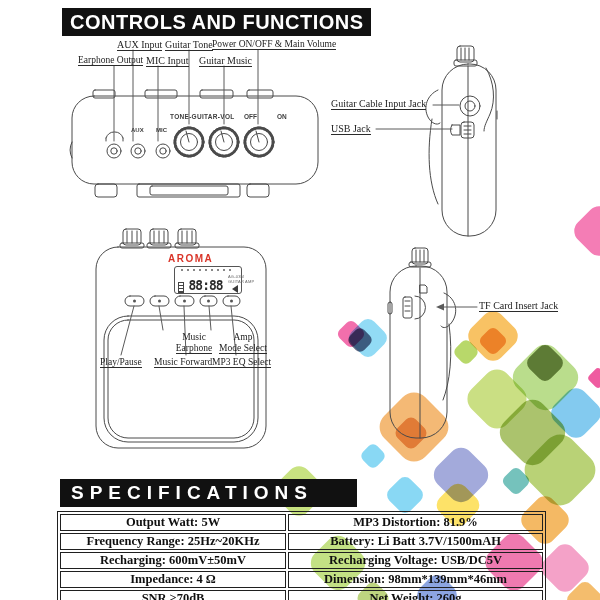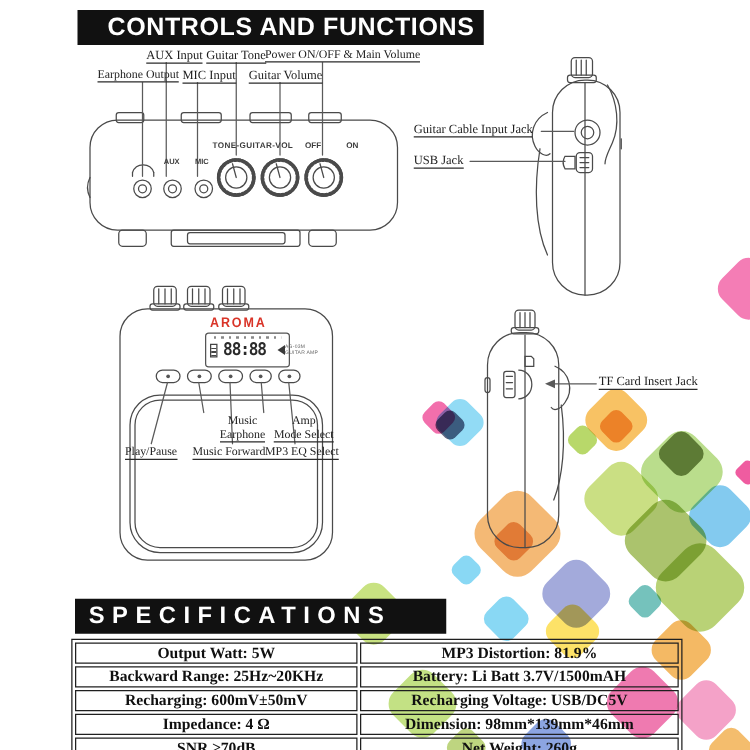--- a/index.html
+++ b/index.html
@@ -6,36 +6,36 @@
   .canvas{position:relative;width:600px;height:600px;background:#fff;overflow:hidden;
           font-family:"Liberation Serif",serif;}
   
   .decor{position:absolute;inset:0;z-index:1;}
   .diamond{position:absolute;transform:rotate(45deg);mix-blend-mode:multiply;}
   
   .lineart{position:absolute;left:0;top:0;z-index:2;}
   
   .hdr{position:absolute;z-index:3;background:#111;color:#fff;
        font-family:"Liberation Sans",sans-serif;font-weight:bold;display:flex;align-items:center;}
-  .hdr1{left:62px;top:8px;width:301px;height:28px;font-size:20px;letter-spacing:.5px;padding-left:24px;}
+  .hdr1{left:62px;top:8px;width:301px;height:28px;font-size:20px;letter-spacing:.5px;padding-left:8px;}
   .hdr2{left:60px;top:479px;width:286px;height:28px;font-size:19px;letter-spacing:6px;padding-left:11px;}
   
   .lbl{position:absolute;z-index:4;font-family:"Liberation Serif",serif;font-size:10px;
        color:#1d1d1d;white-space:nowrap;line-height:11px;}
   .u{border-bottom:1px solid #2b2b2b;padding-bottom:0;}
   .lbl.small{font-size:9.5px;}
   .tiny{position:absolute;z-index:4;font-family:"Liberation Sans",sans-serif;font-weight:bold;
         color:#3c3c3c;white-space:nowrap;}
   .two{text-align:center;white-space:normal;margin-left:27px;}
   
   .brand{position:absolute;z-index:4;left:168px;top:253px;width:44px;text-align:center;
          font-family:"Liberation Sans",sans-serif;font-weight:bold;font-size:10px;
          letter-spacing:1.5px;color:#d93428;transform:scaleY(1.1);}
-  .lcd{position:absolute;z-index:4;left:164px;top:266px;width:66px;height:26px;border:1px solid #555;
-       border-radius:3px;display:flex;align-items:center;justify-content:center;gap:3px;background:rgba(255,255,255,.6);}
+  .lcd{position:absolute;z-index:4;left:174px;top:266px;width:66px;height:26px;border:1px solid #555;
+       border-radius:3px;display:flex;align-items:flex-end;justify-content:center;gap:3px;background:rgba(255,255,255,.6);}
   .lcd-ticks{position:absolute;top:2px;left:6px;right:6px;height:2px;
              background:repeating-linear-gradient(90deg,#888 0 2px,transparent 2px 6px);}
   .lcd-batt{width:4px;height:9px;border:1px solid #444;
             background:repeating-linear-gradient(0deg,#444 0 1px,transparent 1px 3px);}
   .lcd-digits{font-family:"DejaVu Sans Mono",monospace;font-weight:bold;font-size:14px;
               letter-spacing:-1px;color:#2a2a2a;transform:scaleX(.92);}
   .lcd-speaker{width:0;height:0;border:4px solid transparent;border-right:6px solid #3a3a3a;}
   .model{position:absolute;z-index:4;left:228px;top:274px;font-family:"Liberation Sans",sans-serif;
          font-size:4px;line-height:5px;color:#666;letter-spacing:.2px;}
   
@@ -237,21 +237,21 @@
   </div>
   <div class="hdr hdr2">
     <span>SPECIFICATIONS</span>
   </div>
 
   <div class="lbl" style="left:117px;top:39px;text-align:center;"><span class="u">AUX Input</span></div>
   <div class="lbl" style="left:165px;top:39px;"><span class="u">Guitar Tone</span></div>
   <div class="lbl small" style="left:212px;top:39px;"><span class="u">Power ON/OFF &amp; Main Volume</span></div>
   <div class="lbl small" style="left:78px;top:55px;"><span class="u">Earphone Output</span></div>
   <div class="lbl" style="left:146px;top:55px;"><span class="u">MIC Input</span></div>
-  <div class="lbl" style="left:199px;top:55px;"><span class="u">Guitar Volume</span></div>
+  <div class="lbl" style="left:199px;top:55px;"><span class="u">Guitar Music</span></div>
 
   <div class="tiny" style="left:131px;top:127px;font-size:6px;">AUX</div>
   <div class="tiny" style="left:156px;top:127px;font-size:6px;">MIC</div>
   <div class="tiny" style="left:170px;top:113px;font-size:6.5px;letter-spacing:.3px;">TONE-GUITAR-VOL</div>
   <div class="tiny" style="left:244px;top:113px;font-size:6.5px;">OFF</div>
   <div class="tiny" style="left:277px;top:113px;font-size:6.5px;">ON</div>
 
   <div class="lbl" style="left:331px;top:98px;"><span class="u">Guitar Cable Input Jack</span></div>
   <div class="lbl" style="left:331px;top:123px;"><span class="u">USB Jack</span></div>
 
@@ -282,21 +282,21 @@
   <div class="lbl" style="left:479px;top:300px;"><span class="u">TF Card Insert Jack</span></div>
 
   <div class="spec-wrap">
     <table class="spec">
       <tbody>
         <tr>
           <td class="cl">Output Watt: 5W</td>
           <td class="cr">MP3 Distortion: 81.9%</td>
         </tr>
         <tr>
-          <td class="cl">Backward Range: 25Hz~20KHz</td>
+          <td class="cl">Frequency Range: 25Hz~20KHz</td>
           <td class="cr">Battery: Li Batt 3.7V/1500mAH</td>
         </tr>
         <tr>
           <td class="cl">Recharging: 600mV±50mV</td>
           <td class="cr">Recharging Voltage: USB/DC5V</td>
         </tr>
         <tr>
           <td class="cl">Impedance: 4 Ω</td>
           <td class="cr">Dimension: 98mm*139mm*46mm</td>
         </tr>

